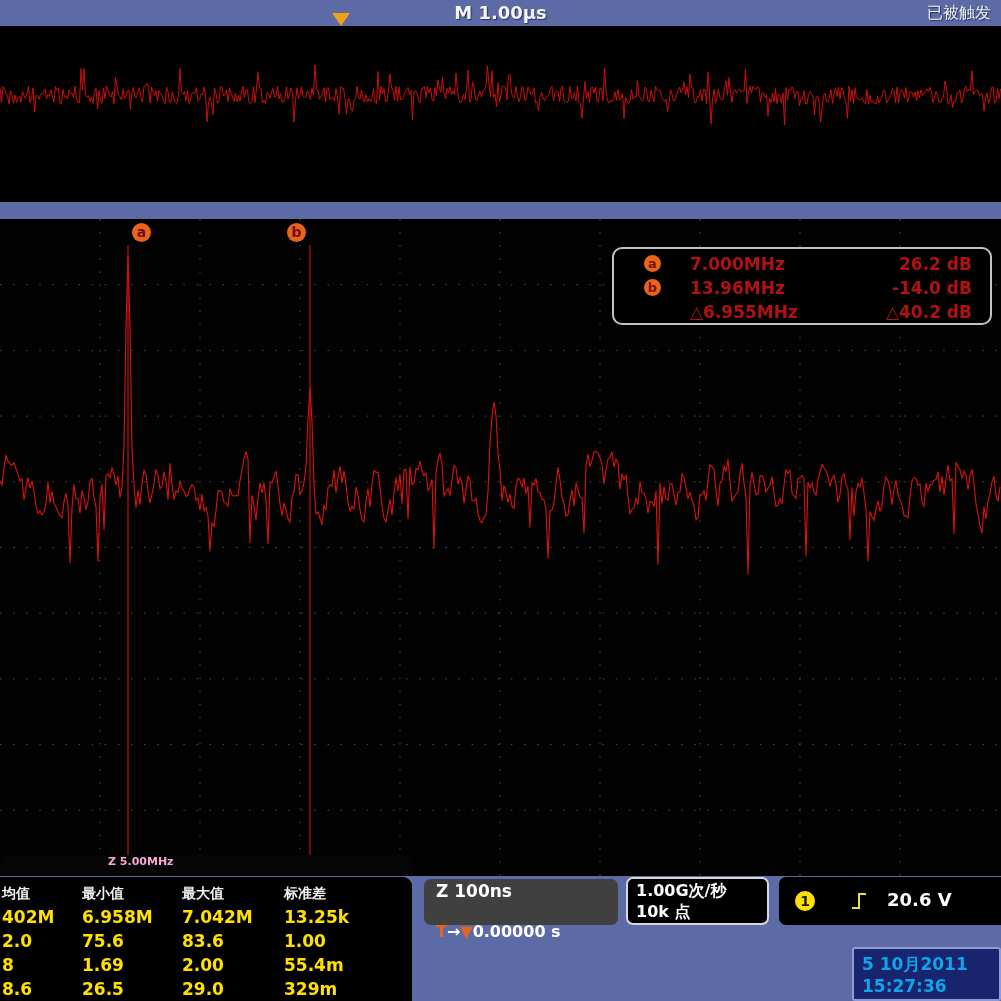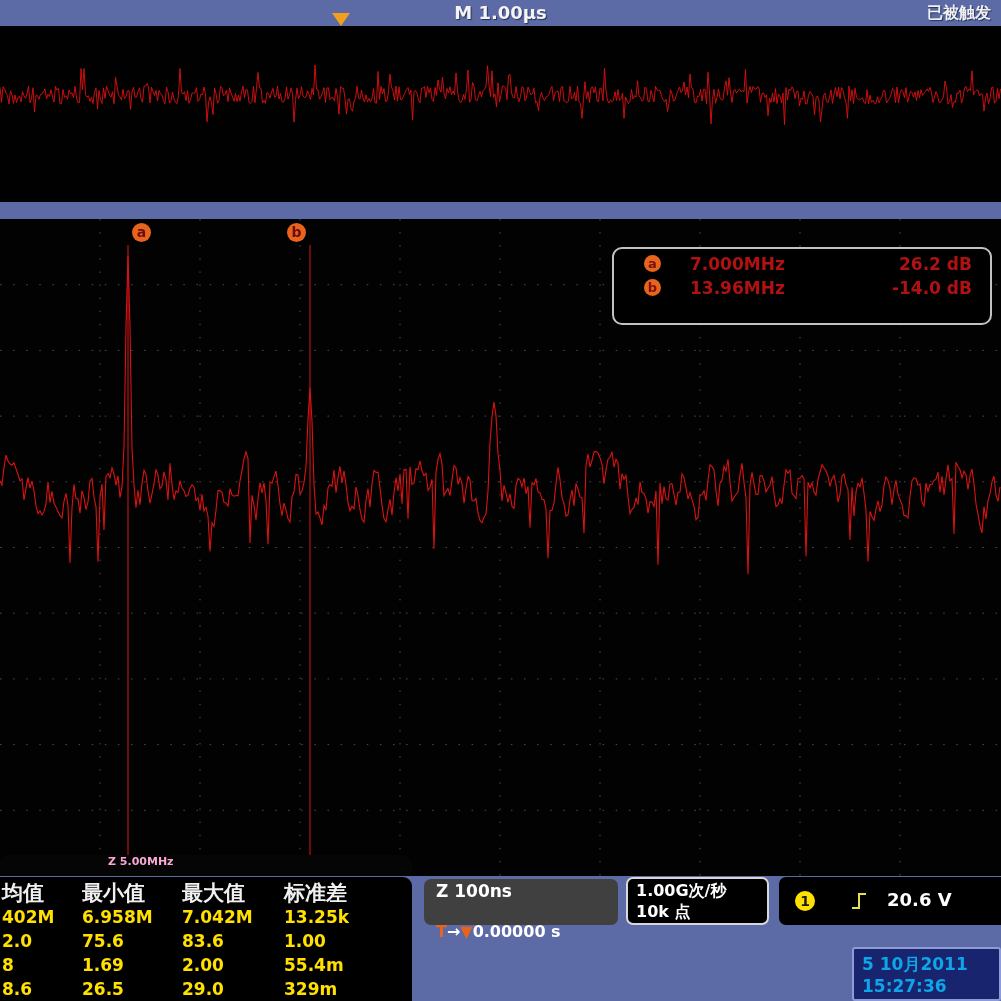--- a/index.html
+++ b/index.html
@@ -10,21 +10,21 @@
   }
   .scope{position:relative;width:972px;height:1001px;background:#5c6aa6;}
 
   
   .topbar{position:absolute;left:0;top:0;width:1001px;height:26px;background:#5c6aa6;}
   .timebase{
     position:absolute;left:0;top:2px;width:100%;text-align:center;
     color:#f4f4f4;font-size:18px;font-weight:bold;text-shadow:1px 1px 1px #27305a;
   }
   .trig-status{
-    position:absolute;right:10px;top:3px;color:#f0f0f0;font-size:16px;font-weight:bold;
+    position:absolute;right:10px;top:3px;color:#f0f0f0;font-size:16px;font-weight:normal;
     text-shadow:1px 1px 1px #27305a;
   }
   .trig-marker{
     position:absolute;left:332px;top:13px;width:0;height:0;
     border-left:9px solid transparent;border-right:9px solid transparent;
     border-top:13px solid #f0a01c;
   }
 
   
   .td-region{position:absolute;left:0;top:26px;width:1001px;height:176px;background:#010101;}
@@ -68,21 +68,21 @@
   .bottombar{position:absolute;left:0;top:876px;width:1001px;height:125px;background:#5c6aa6;}
 
   .meas-panel{
     position:absolute;left:0;top:1px;width:412px;height:124px;
     background:#000;border-radius:0 9px 0 0;overflow:hidden;
   }
   .meas-table{
     display:grid;grid-template-columns:80px 100px 102px 118px;
     padding:5px 0 0 2px;
   }
-  .meas-h{color:#f0f0f0;font-size:21px;font-weight:bold;line-height:23px;white-space:nowrap;}
+  .meas-h{color:#f0f0f0;font-size:14px;font-weight:bold;line-height:23px;white-space:nowrap;}
   .meas-v{color:#ffe000;font-size:17px;font-weight:bold;line-height:24px;white-space:nowrap;}
 
   .zoom-box{
     position:absolute;left:424px;top:3px;width:194px;height:46px;background:#404040;
     border-radius:7px;box-sizing:border-box;padding:1px 16px 0 12px;
   }
   .zoom-tb{color:#fff;font-weight:bold;font-size:17px;line-height:22px;}
   .zoom-pos{font-size:16px;font-weight:bold;line-height:20px;color:#fff;margin-top:20px;}
   .zoom-pos .org{color:#e8641c;}
 
@@ -161,20 +161,24 @@
       <div class="readout-row">
         <span class="m-circle">a</span>
         <span class="freq">7.000MHz</span>
         <span class="level">26.2 dB</span>
       </div>
       <div class="readout-row">
         <span class="m-circle">b</span>
         <span class="freq">13.96MHz</span>
         <span class="level">-14.0 dB</span>
       </div>
+      <div class="readout-row">
+        <span class="freq">△6.955MHz</span>
+        <span class="level">△40.2 dB</span>
+      </div>
     </div>
 
     <div class="fft-label-box">
       <span class="fft-label">Z 5.00MHz</span>
     </div>
   </div>
 
   <div class="bottombar">
 
     <div class="meas-panel">

